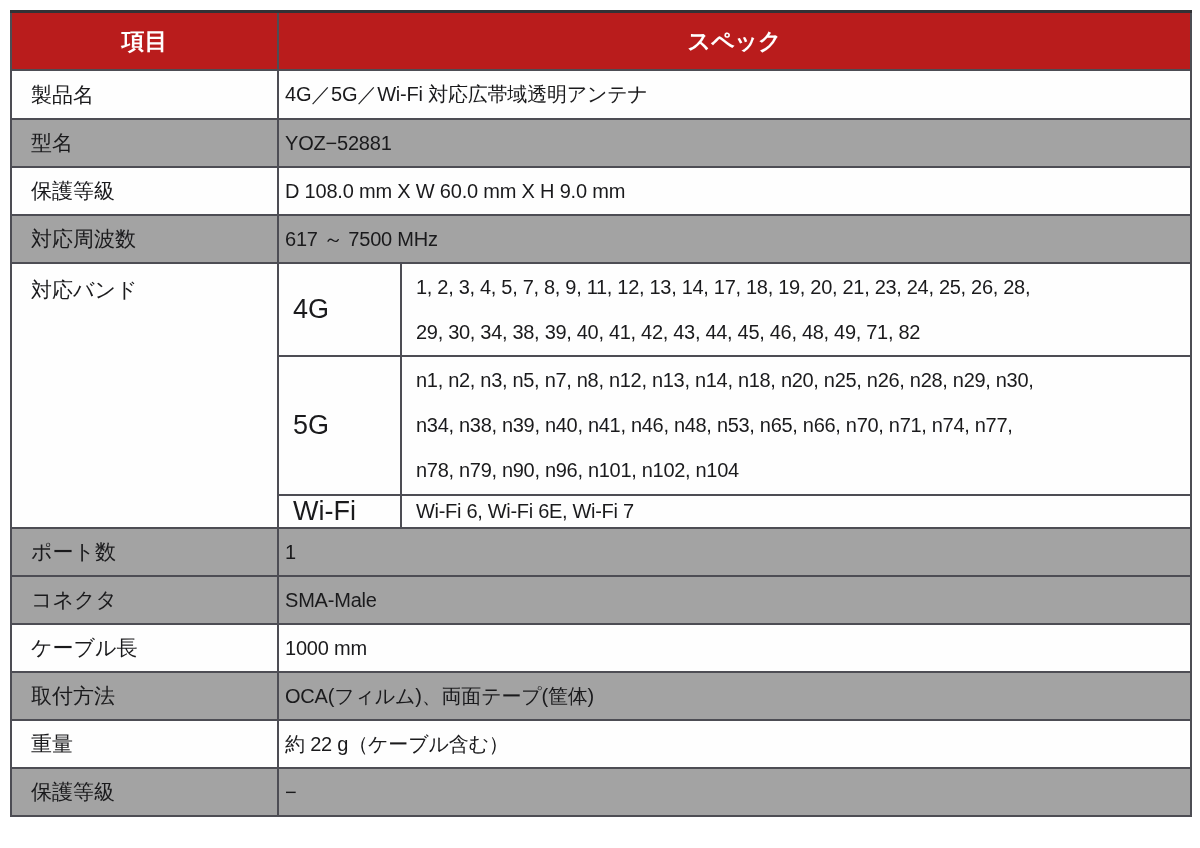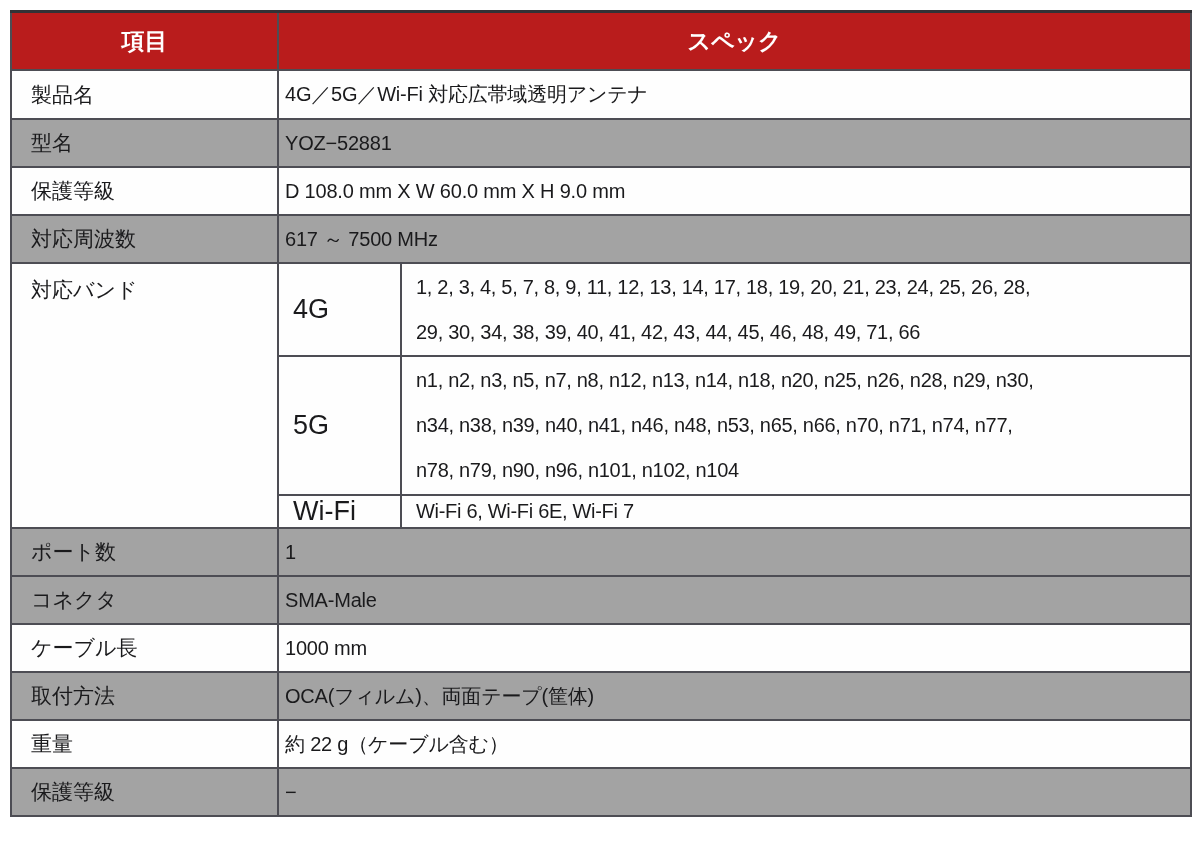--- a/index.html
+++ b/index.html
@@ -103,21 +103,21 @@
   <tr class="shaded">
     <td class="label">対応周波数</td>
     <td class="value" colspan="2">617 ～ 7500 MHz</td>
   </tr>
 
   <tr class="plain row-4g">
     <td class="label band-parent" rowspan="3">対応バンド</td>
     <td class="band-name">4G</td>
     <td class="band-value">
       <div class="band-line">1, 2, 3, 4, 5, 7, 8, 9, 11, 12, 13, 14, 17, 18, 19, 20, 21, 23, 24, 25, 26, 28,</div>
-      <div class="band-line">29, 30, 34, 38, 39, 40, 41, 42, 43, 44, 45, 46, 48, 49, 71, 66</div>
+      <div class="band-line">29, 30, 34, 38, 39, 40, 41, 42, 43, 44, 45, 46, 48, 49, 71, 82</div>
     </td>
   </tr>
 
   <tr class="plain row-5g">
     <td class="band-name">5G</td>
     <td class="band-value">
       <div class="band-line">n1, n2, n3, n5, n7, n8, n12, n13, n14, n18, n20, n25, n26, n28, n29, n30,</div>
       <div class="band-line">n34, n38, n39, n40, n41, n46, n48, n53, n65, n66, n70, n71, n74, n77,</div>
       <div class="band-line">n78, n79, n90, n96, n101, n102, n104</div>
     </td>

